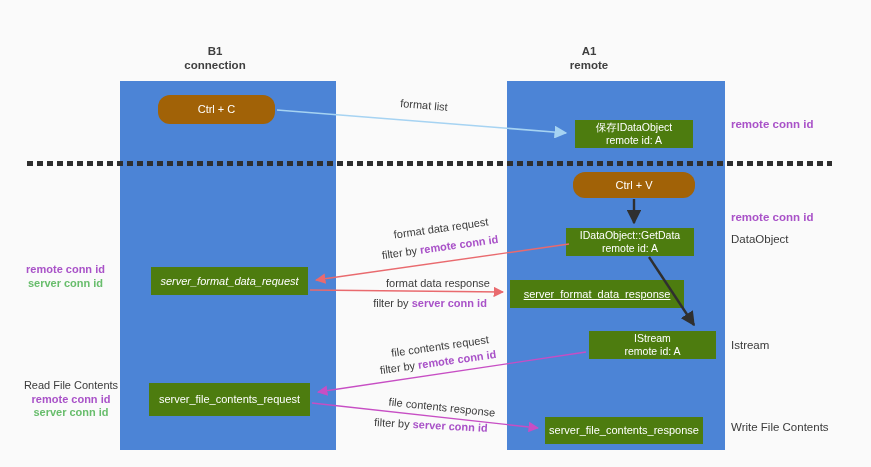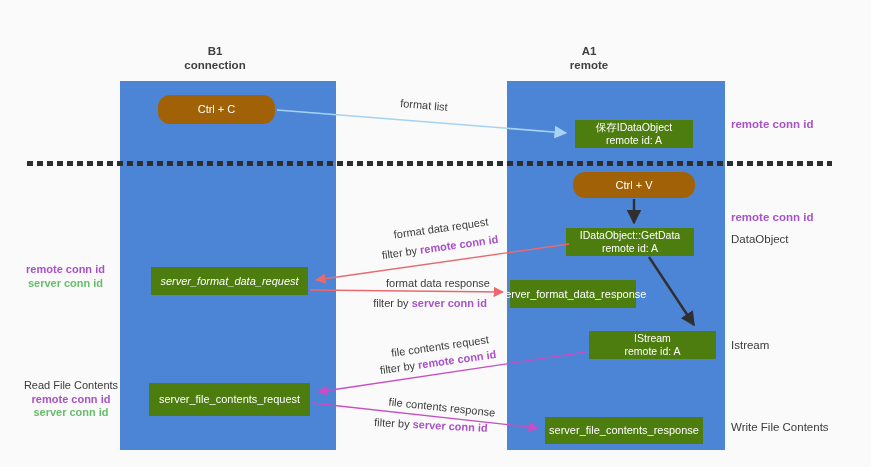--- a/index.html
+++ b/index.html
@@ -37,21 +37,21 @@
   }
   .node.green  { background: #a16207; border-radius: 12px; }
   .node.orange { background: #4d7c0f; }
   .node .l2 { font-size: 10.5px; }
 
   #node-ctrl-c        { left: 158px; top: 95px;  width: 117px; height: 29px; }
   #node-save-ido      { left: 575px; top: 120px; width: 118px; height: 28px; font-size: 10.5px; }
   #node-ctrl-v        { left: 573px; top: 172px; width: 122px; height: 26px; }
   #node-getdata       { left: 549px; top: 228px; width: 128px; height: 28px; font-size: 10.5px; margin-left: 17px; }
   #node-fmt-req       { left: 151px; top: 267px; width: 157px; height: 28px; font-style: italic; }
-  #node-fmt-resp      { left: 510px; top: 280px; width: 126px; height: 28px; }
+  #node-fmt-resp      { left: 510px; top: 280px; width: 174px; height: 28px; text-decoration: underline; }
   #node-istream       { left: 589px; top: 331px; width: 127px; height: 28px; font-size: 10.5px; }
   #node-file-req      { left: 149px; top: 383px; width: 161px; height: 33px; }
   #node-file-resp     { left: 545px; top: 417px; width: 158px; height: 27px; }
 
   .dashed-line {
     left: 27px; top: 161px; width: 805px; height: 5px;
     background: repeating-linear-gradient(90deg, #2e2e2e 0 6px, rgba(0,0,0,0) 6px 10px);
   }
 
   .edge-label {

